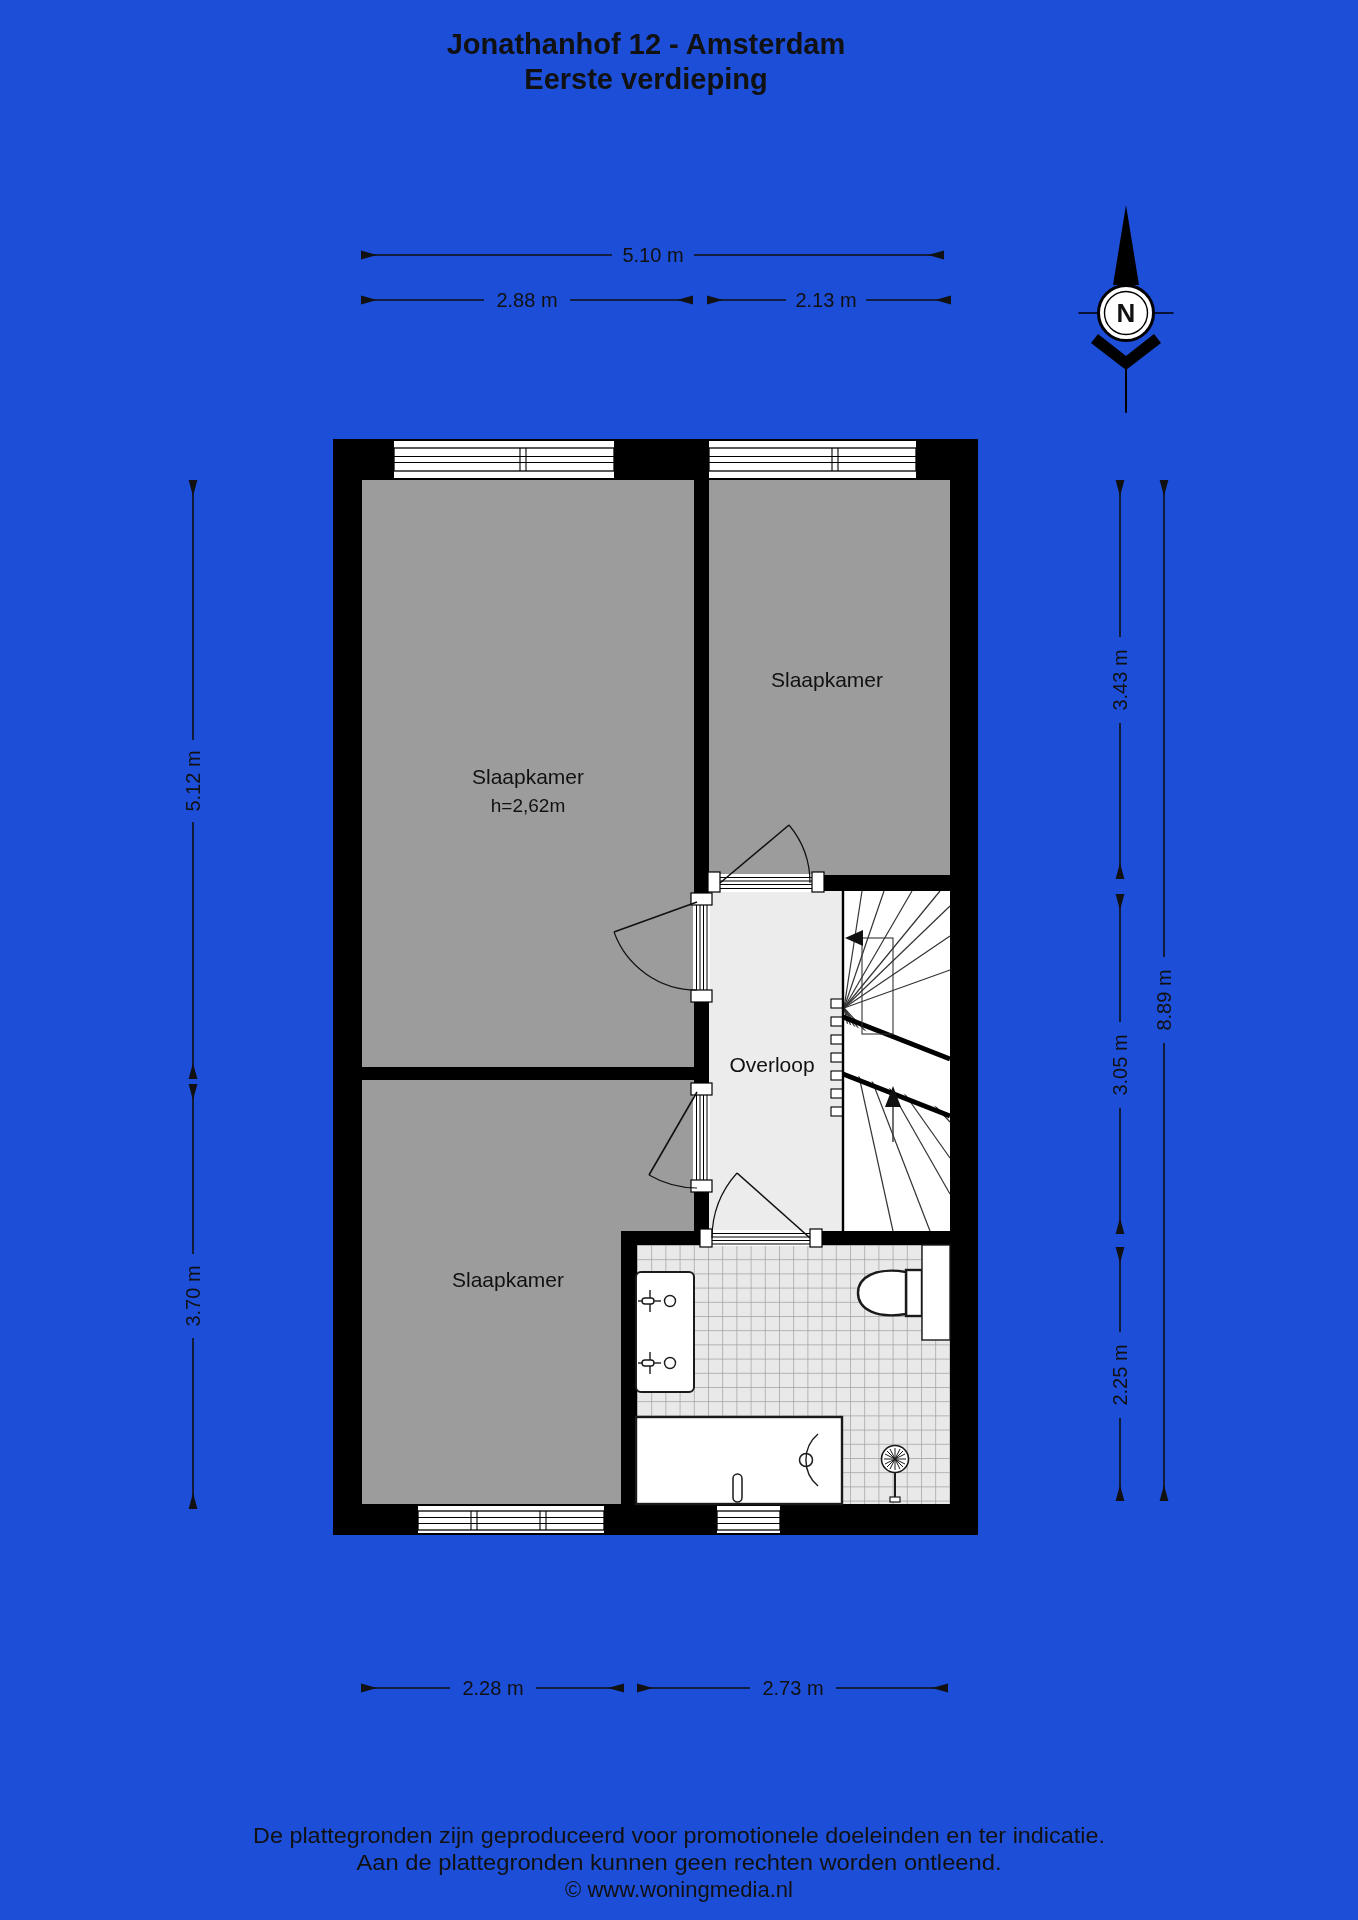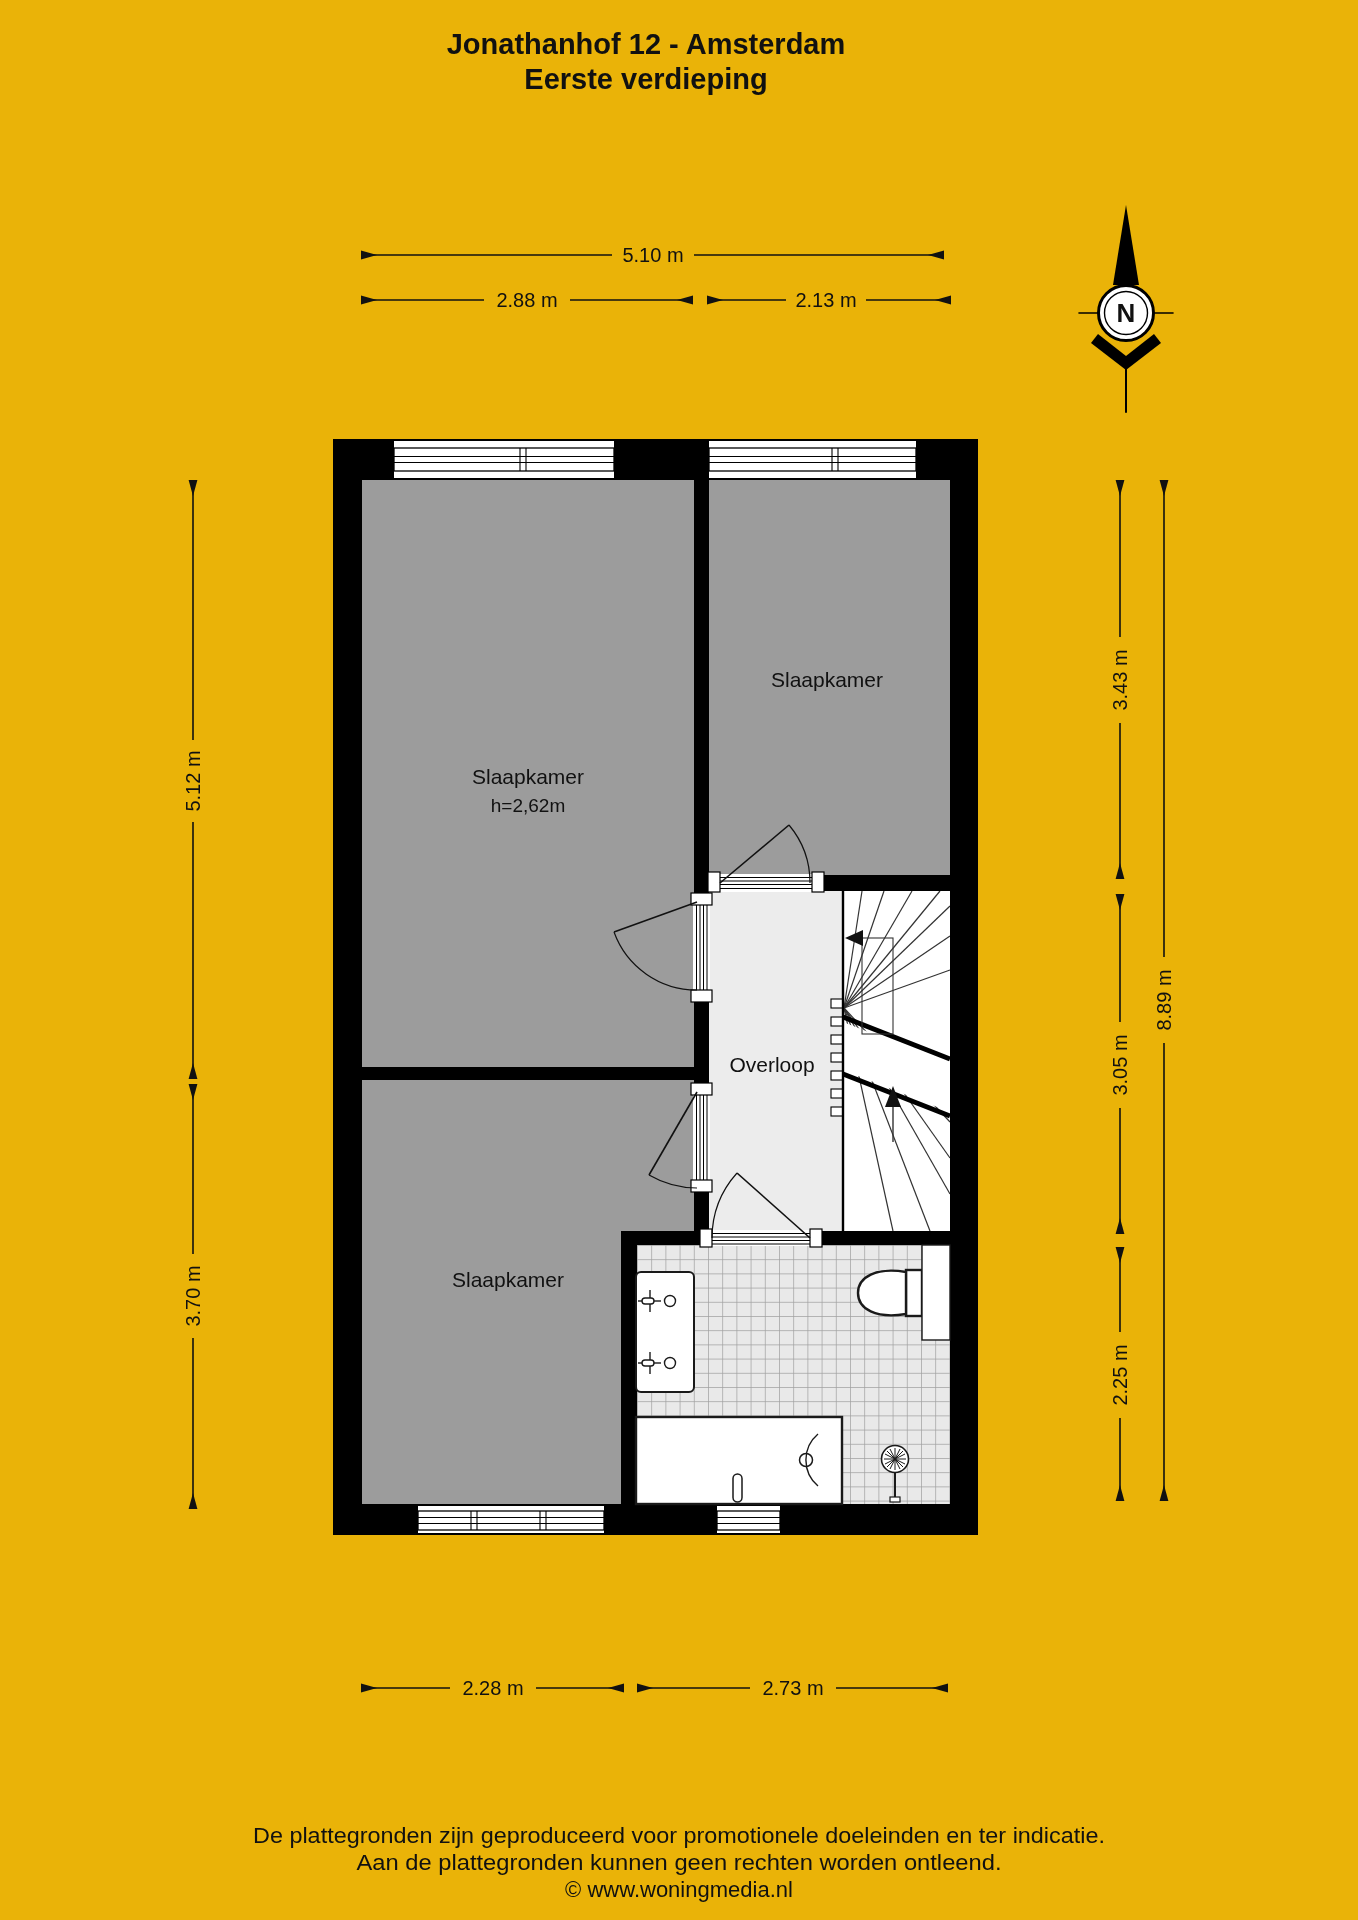--- a/index.html
+++ b/index.html
@@ -1,16 +1,16 @@
 <!DOCTYPE html>
 <html><head>
 <meta charset="utf-8">
 <style>
   html,body{margin:0;padding:0;background:#ffffff;}
-  #page{position:relative;width:1358px;height:1920px;background:#eab308;overflow:hidden;
+  #page{position:relative;width:1358px;height:1920px;background:#1d4ed8;overflow:hidden;
         font-family:"Liberation Sans", sans-serif;}
   svg text{font-family:"Liberation Sans", sans-serif;fill:#111;}
   .title-text{font-size:29px;font-weight:bold;}
   .dim-text{font-size:20px;}
   .room-text{font-size:21px;}
   .room-sub{font-size:19px;}
   .footer-text{font-size:22px;}
   .n-text{font-size:26px;font-weight:bold;}
 </style>
 </head>

